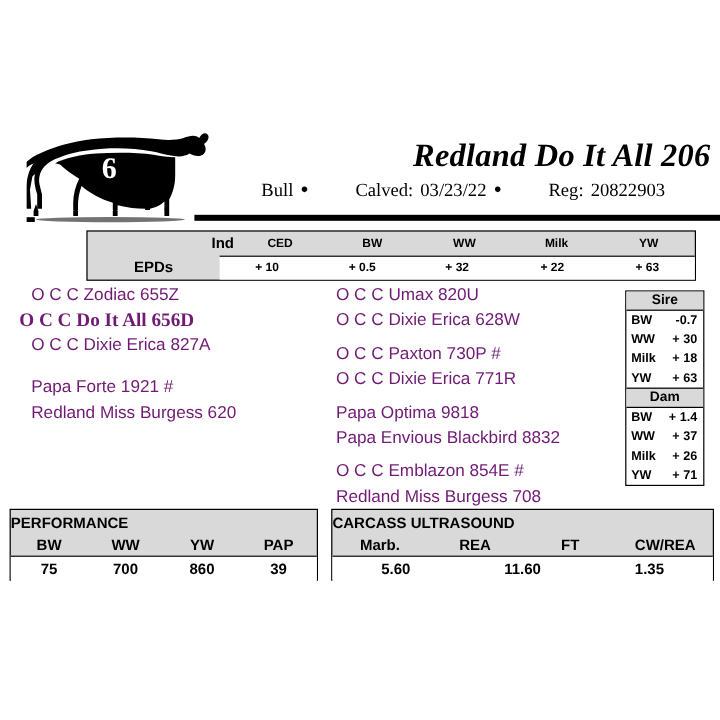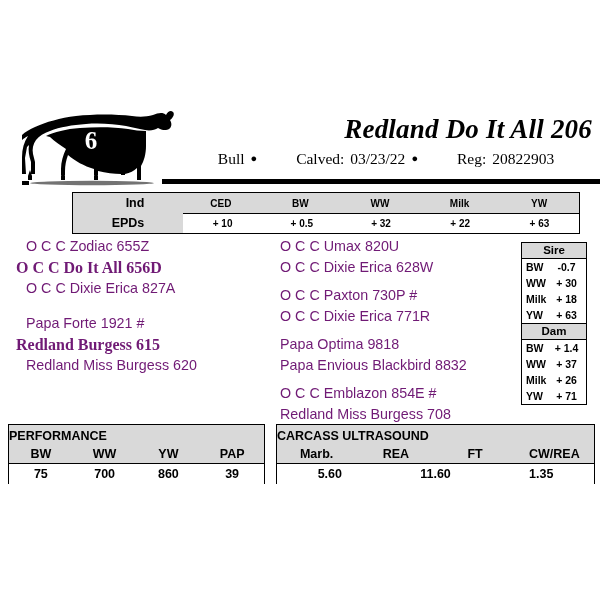--- a/index.html
+++ b/index.html
@@ -97,21 +97,21 @@
     box-sizing: border-box;
   }
   .epd-rowlabel {
     width: 110px;
     text-align: center;
     font-weight: bold;
     font-size: 12.5px;
     position: relative;
     z-index: 2;
   }
-  #epd-row-head .epd-rowlabel { text-align: center; padding-left: 16px; width: 92px; }
+  #epd-row-head .epd-rowlabel { text-align: right; padding-left: 30px; width: 92px; }
   .epd-cell {
     flex: 1;
     text-align: center;
     font-weight: bold;
     font-size: 10px;
     position: relative;
     z-index: 2;
   }
 
   
@@ -165,21 +165,21 @@
   }
   #siredam-box .sd-title:first-child { border-top: none; }
   .sd-row {
     display: flex;
     line-height: 16px;
     font-size: 10.5px;
     font-weight: bold;
     padding: 0 5px 0 4px;
   }
   .sd-row .k { flex: 0 0 26px; text-align: left; }
-  .sd-row .v { flex: 1; text-align: center; }
+  .sd-row .v { flex: 1; text-align: right; }
 
   
   .stat-table {
     position: absolute;
     border: 1px solid #000;
     background: #d9d9d9;
     box-sizing: border-box;
     top: 424px;
     height: 60px;
   }
@@ -274,21 +274,20 @@
 </div>
 
 <div id="pedigree">
 
   <div id="ped-col-left">
     <div class="ped-line indent">O C C Zodiac 655Z</div>
     <div class="ped-line bold">O C C Do It All 656D</div>
     <div class="ped-line indent">O C C Dixie Erica 827A</div>
     <div class="ped-gap"></div>
     <div class="ped-line indent">Papa Forte 1921 #</div>
-    <div class="ped-line bold">Redland Burgess 615</div>
     <div class="ped-line indent">Redland Miss Burgess 620</div>
   </div>
 
   <div id="ped-col-mid">
     <div class="ped-line">O C C Umax 820U</div>
     <div class="ped-line">O C C Dixie Erica 628W</div>
     <div class="ped-gap-sm"></div>
     <div class="ped-line">O C C Paxton 730P #</div>
     <div class="ped-line">O C C Dixie Erica 771R</div>
     <div class="ped-gap-sm"></div>

